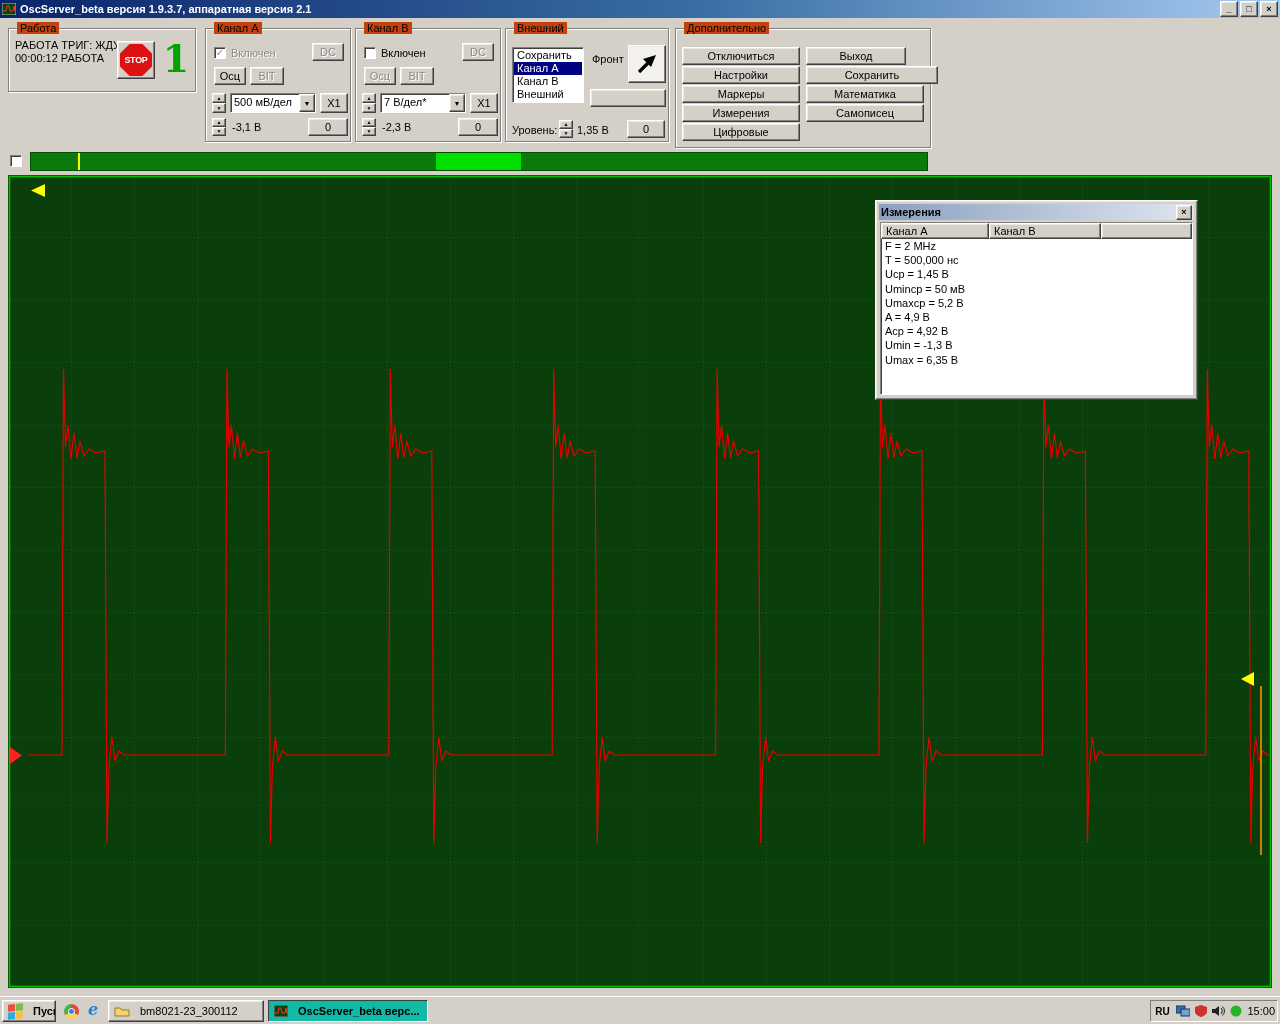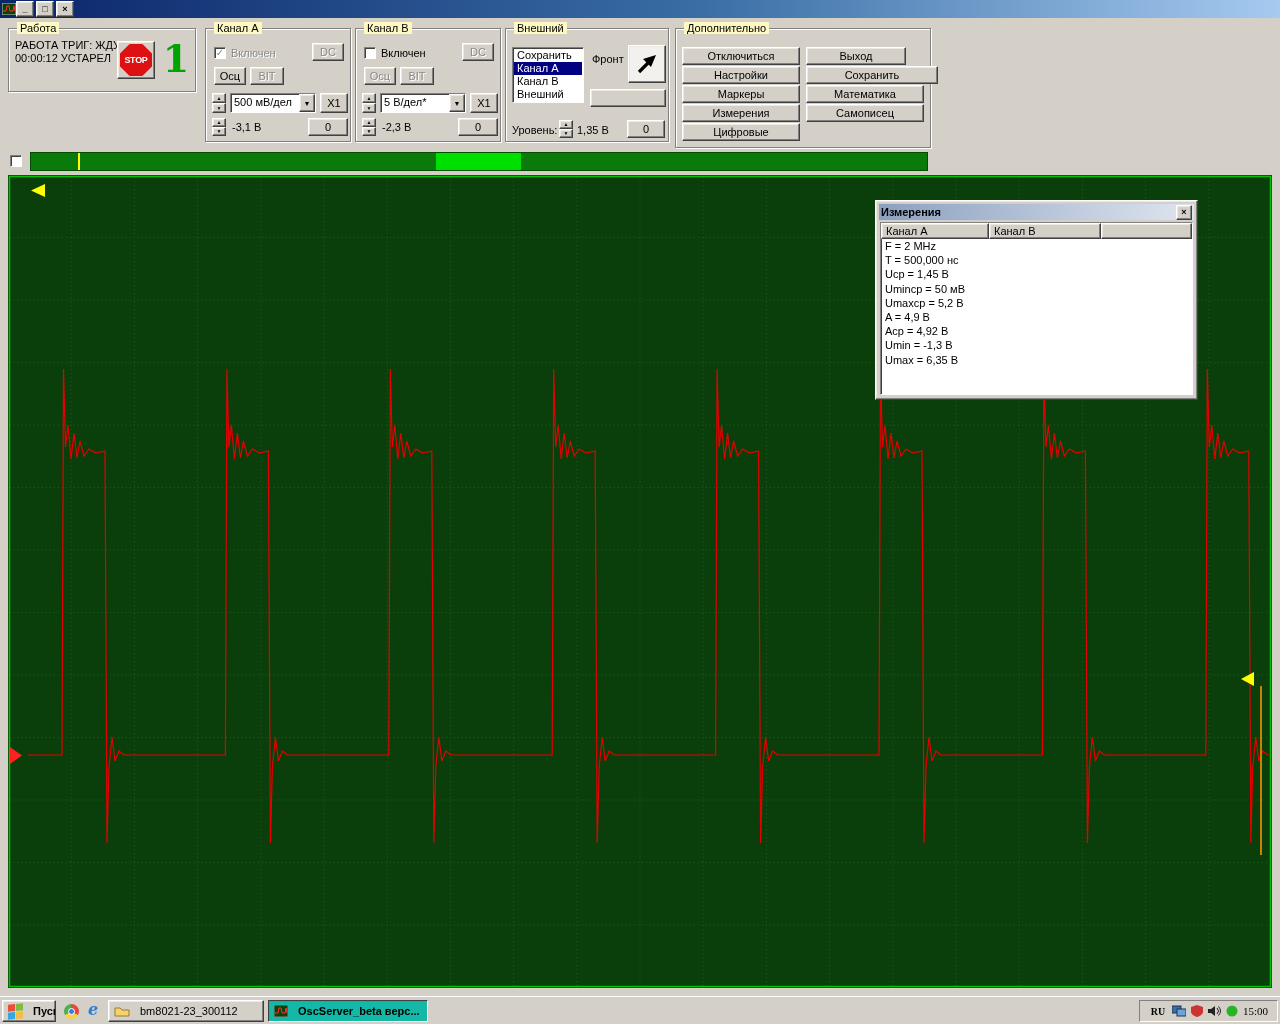--- a/index.html
+++ b/index.html
@@ -10,21 +10,21 @@
             background:linear-gradient(90deg,#0a246a,#3a6ea5 55%,#a6caf0);display:flex;align-items:center;padding:0 2px;box-sizing:border-box;}
   .title-text{color:#fff;font-weight:bold;font-size:11px;margin-left:4px;flex:1;white-space:nowrap;}
   .tb-btns{display:flex;gap:2px;}
   .tbtn{width:16px;height:14px;font-size:9px;font-weight:bold;display:flex;align-items:center;justify-content:center;}
   .raised{background:#d4d0c8;border:1px solid;border-color:#fff #404040 #404040 #fff;box-shadow:inset -1px -1px 0 #808080,inset 1px 1px 0 #ece9e2;}
   .pressed{background:#14b8a6;border:1px solid;border-color:#404040 #fff #fff #404040;box-shadow:inset 1px 1px 0 #808080;}
   .sunken{background:#fff;border:1px solid;border-color:#808080 #fff #fff #808080;box-shadow:inset 1px 1px 0 #404040;}
   .btn{display:flex;align-items:center;justify-content:center;cursor:default;box-sizing:border-box;font-size:11px;}
   .disabled{color:#8a8a8a;text-shadow:1px 1px 0 #fff;}
   .group{position:absolute;border:1px solid #808080;box-shadow:1px 1px 0 #fff,inset 1px 1px 0 #fff;box-sizing:border-box;}
-  .legend{position:absolute;top:-7px;left:8px;background:#fef9c3;padding:0 3px;line-height:12px;text-align:center;}
+  .legend{position:absolute;top:-7px;left:8px;background:#c2410c;padding:0 3px;line-height:12px;text-align:center;}
   .abs{position:absolute;box-sizing:border-box;}
   
   .spin{width:14px;height:20px;display:flex;flex-direction:column;}
   .spin .btn{flex:1;font-size:5px;line-height:5px;}
   .spin.h18{height:18px;}
   
   .combo{display:flex;box-sizing:border-box;}
   .combo .ctext{flex:1;padding:2px 3px;white-space:nowrap;overflow:hidden;}
   .combo .dd{width:16px;font-size:7px;}
   
@@ -49,54 +49,55 @@
   #meas .mbody{position:absolute;left:4px;top:21px;right:4px;bottom:4px;}
   .mhdr{display:flex;height:16px;}
   .mhdr .hcell{box-sizing:border-box;padding:1px 4px;height:16px;line-height:13px;}
   .mrow{height:14.2px;line-height:14.2px;padding-left:4px;white-space:nowrap;}
   
   #posbar{position:absolute;left:30px;top:152px;width:896px;height:17px;background:#0a7a0a;border:1px solid #024f02;}
   #posbar .seg{position:absolute;top:0;bottom:0;}
   
   #taskbar{position:absolute;left:0;bottom:0;width:1280px;height:28px;background:#d4d0c8;border-top:1px solid #fff;box-sizing:border-box;}
   .tsk-btn{position:absolute;top:3px;height:22px;display:flex;align-items:center;gap:10px;padding:0 5px;box-sizing:border-box;white-space:nowrap;overflow:hidden;}
-  .tray{position:absolute;right:2px;top:3px;height:22px;display:flex;align-items:center;gap:5px;padding:0 9px;
-        border:1px solid;border-color:#808080 #fff #fff #808080;box-sizing:border-box;font-family:Liberation Serif, serif;}
+  .tray{position:absolute;right:2px;top:3px;height:22px;display:flex;align-items:center;gap:5px;padding:0 2px;
+        border:1px solid;border-color:#808080 #fff #fff #808080;box-sizing:border-box;}
   .qicon{width:18px;height:18px;display:flex;align-items:center;justify-content:center;}
   .chrome-ball{width:15px;height:15px;border-radius:50%;background:conic-gradient(#e8453c 0 120deg,#f7d14c 120deg 240deg,#4caf50 240deg 360deg);position:relative;}
   .chrome-ball::after{content:"";position:absolute;left:4px;top:4px;width:7px;height:7px;border-radius:50%;background:#3a7bd5;border:1.5px solid #fff;box-sizing:border-box;}
   .ie-e{color:#2a7fd4;font-weight:bold;font-style:italic;font-size:16px;font-family:"DejaVu Serif",serif;}
   .flag{display:grid;grid-template-columns:7px 7px;grid-template-rows:7px 7px;gap:1px;transform:skewY(-6deg);}
   .flag i{display:block;}
   .lang{width:18px;height:16px;display:flex;align-items:center;justify-content:center;font-size:10px;font-weight:bold;}
 </style>
 </head>
 <body>
 
 <div id="screen">
 
   <div class="titlebar">
     <span style="display:flex;">
       <svg width="14" height="12">
           <rect x="0" y="0" width="14" height="12" fill="#0a420a" stroke="#bfc4cb"></rect>
           <polyline points="1,8 4,8 5,3 7,3 8,8 11,8 12,3 13,8" stroke="#ff3030" fill="none" stroke-width="1"></polyline>
         </svg>
     </span>
+    <span class="title-text">OscServer_beta версия 1.9.3.7, аппаратная версия 2.1</span>
     <span class="tb-btns">
       <span class="tbtn raised">_</span>
       <span class="tbtn raised">□</span>
       <span class="tbtn raised">×</span>
     </span>
   </div>
 
   <div class="group" id="grp-rabota" style="left:8px;top:28px;width:188px;height:64px;">
     <span class="legend">Работа</span>
     <div class="abs" style="left:6px;top:10px;line-height:13px;">
       <div>РАБОТА ТРИГ: ЖДУ</div>
-      <div>00:00:12 УСТАРЕЛ</div>
+      <div>00:00:12 РАБОТА</div>
     </div>
     <div class="abs btn raised" style="left:108px;top:12px;width:38px;height:38px;">
       <span class="octagon">
           <span>STOP</span>
         </span>
     </div>
     <div class="abs one-ind" style="left:152px;top:8px;width:30px;height:46px;">1</div>
   </div>
 
 
@@ -129,21 +130,21 @@
     <span class="abs cb sunken" style="left:8px;top:18px;"></span>
     <span class="abs" style="left:25px;top:18px;">Включен</span>
     <div class="abs btn raised disabled" style="left:106px;top:14px;width:32px;height:18px;">DC</div>
     <div class="abs btn raised disabled" style="left:8px;top:38px;width:32px;height:18px;">Осц</div>
     <div class="abs btn raised disabled" style="left:44px;top:38px;width:34px;height:18px;">BIT</div>
     <div class="abs spin" style="left:6px;top:64px;">
       <span class="btn raised">▲</span>
       <span class="btn raised">▼</span>
     </div>
     <div class="abs combo sunken" style="left:24px;top:64px;width:86px;height:20px;">
-      <span class="ctext">5 В/дел*</span>
+      <span class="ctext">7 В/дел*</span>
       <span class="btn raised dd">▼</span>
     </div>
     <div class="abs btn raised" style="left:114px;top:64px;width:28px;height:20px;">X1</div>
     <div class="abs spin h18" style="left:6px;top:89px;">
       <span class="btn raised">▲</span>
       <span class="btn raised">▼</span>
     </div>
     <span class="abs" style="left:26px;top:92px;">-2,3 В</span>
     <div class="abs btn raised" style="left:102px;top:89px;width:40px;height:18px;">0</div>
   </div>

